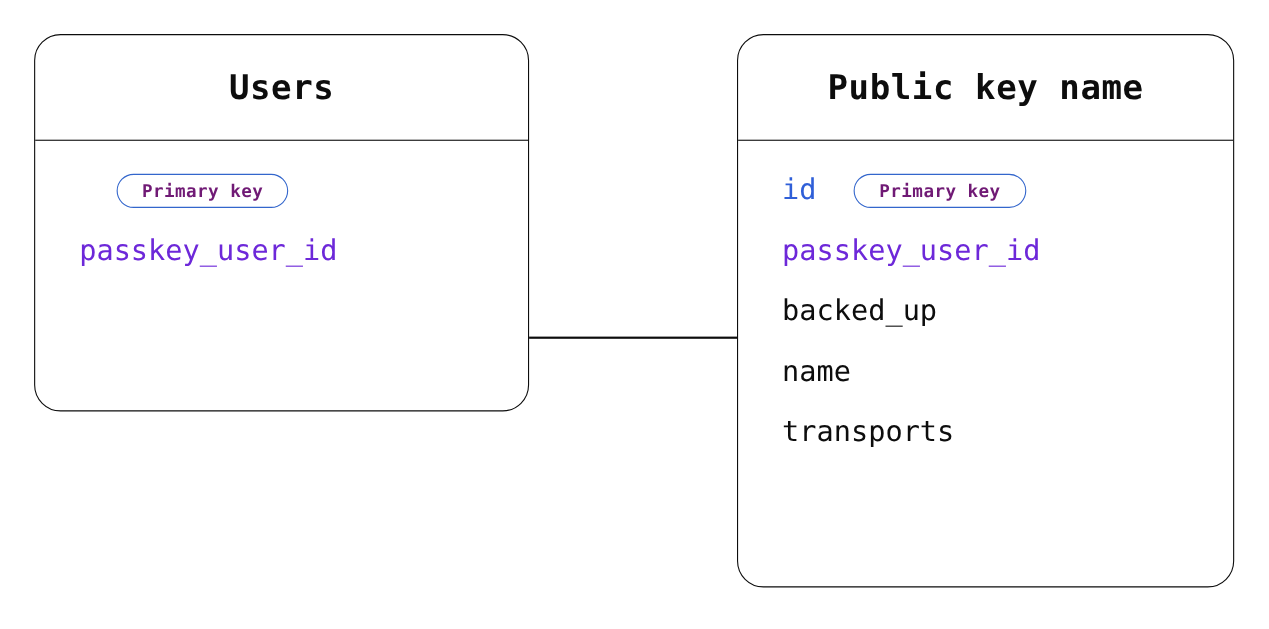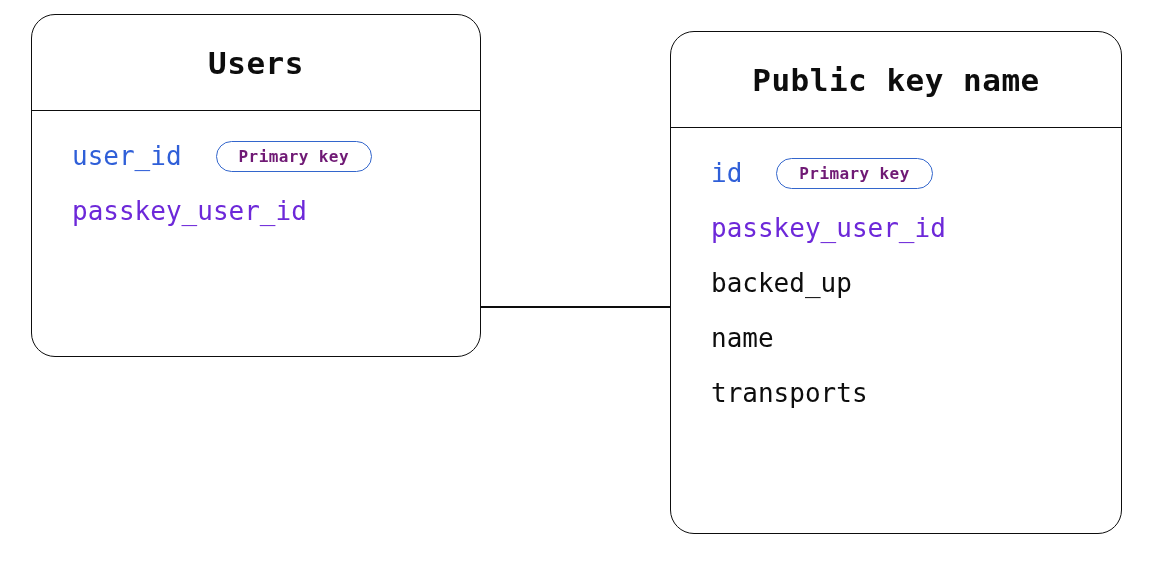--- a/index.html
+++ b/index.html
@@ -101,21 +101,21 @@
 
   
   .connector {
     position: absolute;
     background: #0d0d0d;
   }
 
   
   #entity-users {
     left: 31px;
-    top: 14px;
+    top: 31px;
     width: 450px;
     height: 343px;
   }
   #entity-public-key-creds {
     left: 670px;
     top: 31px;
     width: 452px;
     height: 503px;
   }
   #connector-users-creds {
@@ -130,21 +130,20 @@
 
 <div id="canvas">
 
   <div class="entity" id="entity-users">
     <div class="entity-header">
       <span class="entity-title">Users</span>
     </div>
     <div class="entity-fields">
 
       <div class="field-row">
-        <span class="field-name pk">user_id</span>
         <span class="pk-badge">
           <span class="pk-badge-label">Primary key</span>
         </span>
       </div>
 
 
       <div class="field-row">
         <span class="field-name fk">passkey_user_id</span>
       </div>
 

